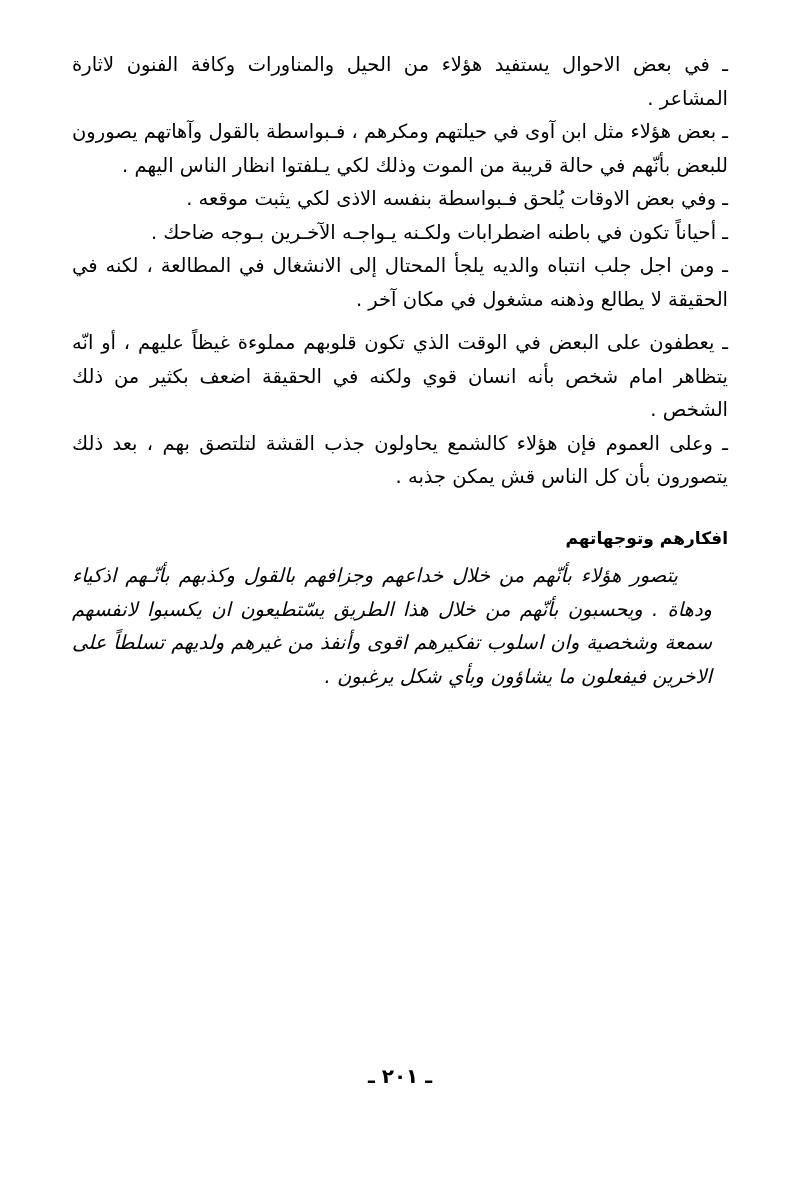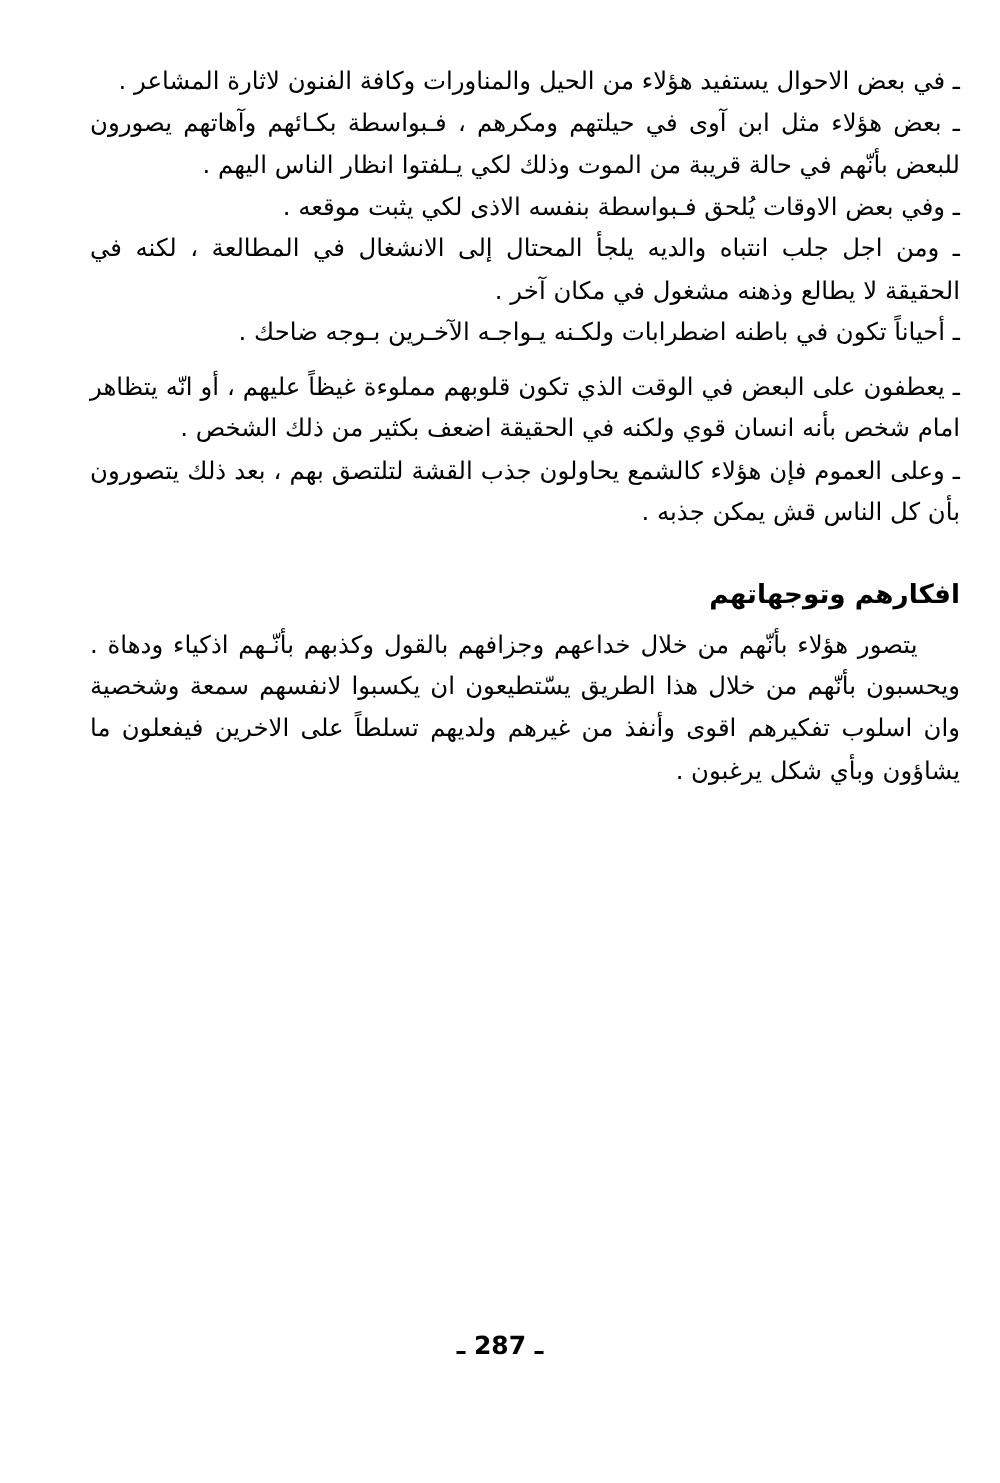--- a/index.html
+++ b/index.html
@@ -12,51 +12,52 @@
     height: 1186px;
     font-family: "DejaVu Sans", "Liberation Sans", sans-serif;
     color: #000000;
     position: relative;
     overflow: hidden;
   }
   .page {
     width: 800px;
     height: 1124px;
     box-sizing: border-box;
-    padding: 48px 32px 0 72px;
+    padding: 48px 72px 0 72px;
     position: relative;
   }
   .body-text {
     direction: rtl;
     text-align: justify;
     text-align-last: right;
     font-size: 19.5px;
     line-height: 1.72;
     letter-spacing: 0px;
   }
   .para {
-    margin: 0 0 1px 0;
+    margin: 0 16px 1px 0;
     direction: rtl;
     text-align: justify;
     text-align-last: right;
+    font-style: italic;
   }
   .bullet-para {
     margin: 0;
     padding: 0;
     direction: rtl;
     text-align: justify;
     text-align-last: right;
   }
   .indent-para {
     text-indent: 34px;
   }
   .section-heading {
     font-family: "DejaVu Sans", "Liberation Sans", sans-serif;
     font-weight: bold;
-    font-size: 21px;
+    font-size: 17px;
     direction: rtl;
     text-align: right;
     margin: 30px 0 6px 0;
   }
   .gap-sm { height: 10px; }
   .page-number {
     position: absolute;
     left: 0;
     right: 0;
     bottom: 36px;
@@ -68,29 +69,29 @@
   }
 </style>
 </head>
 <body>
 
 <div class="page">
 
   <div class="body-text">
 
     <p class="bullet-para">ـ في بعض الاحوال يستفيد هؤلاء من الحيل والمناورات وكافة الفنون لاثارة المشاعر .</p>
-    <p class="bullet-para">ـ بعض هؤلاء مثل ابن آوى في حيلتهم ومكرهم ، فـبواسطة بكـائهم وآهاتهم يصورون للبعض بأنّهم في حالة قريبة من الموت وذلك لكي يـلفتوا انظار الناس اليهم .</p>
+    <p class="bullet-para">ـ بعض هؤلاء مثل ابن آوى في حيلتهم ومكرهم ، فـبواسطة بالقول وآهاتهم يصورون للبعض بأنّهم في حالة قريبة من الموت وذلك لكي يـلفتوا انظار الناس اليهم .</p>
     <p class="bullet-para">ـ وفي بعض الاوقات يُلحق فـبواسطة بنفسه الاذى لكي يثبت موقعه .</p>
+    <p class="bullet-para">ـ أحياناً تكون في باطنه اضطرابات ولكـنه يـواجـه الآخـرين بـوجه ضاحك .</p>
     <p class="bullet-para">ـ ومن اجل جلب انتباه والديه يلجأ المحتال إلى الانشغال في المطالعة ، لكنه في الحقيقة لا يطالع وذهنه مشغول في مكان آخر .</p>
-    <p class="bullet-para">ـ أحياناً تكون في باطنه اضطرابات ولكـنه يـواجـه الآخـرين بـوجه ضاحك .</p>
     <div class="gap-sm"></div>
     <p class="bullet-para">ـ يعطفون على البعض في الوقت الذي تكون قلوبهم مملوءة غيظاً عليهم ، أو انّه يتظاهر امام شخص بأنه انسان قوي ولكنه في الحقيقة اضعف بكثير من ذلك الشخص .</p>
     <p class="bullet-para">ـ وعلى العموم فإن هؤلاء كالشمع يحاولون جذب القشة لتلتصق بهم ، بعد ذلك يتصورون بأن كل الناس قش يمكن جذبه .</p>
 
     <h2 class="section-heading">افكارهم وتوجهاتهم</h2>
 
     <p class="para indent-para">يتصور هؤلاء بأنّهم من خلال خداعهم وجزافهم بالقول وكذبهم بأنّـهم اذكياء ودهاة . ويحسبون بأنّهم من خلال هذا الطريق يسّتطيعون ان يكسبوا لانفسهم سمعة وشخصية وان اسلوب تفكيرهم اقوى وأنفذ من غيرهم ولديهم تسلطاً على الاخرين فيفعلون ما يشاؤون وبأي شكل يرغبون .</p>
 
   </div>
 
-  <div class="page-number">ـ 287 ـ</div>
+  <div class="page-number">ـ ٢٠١ ـ</div>
 
 </div>
 
 </body></html>

